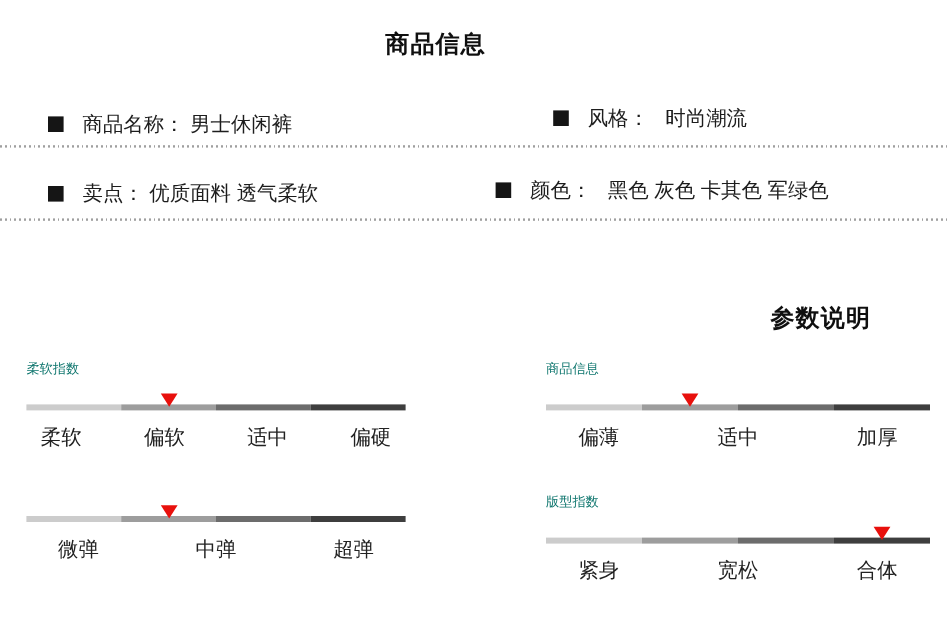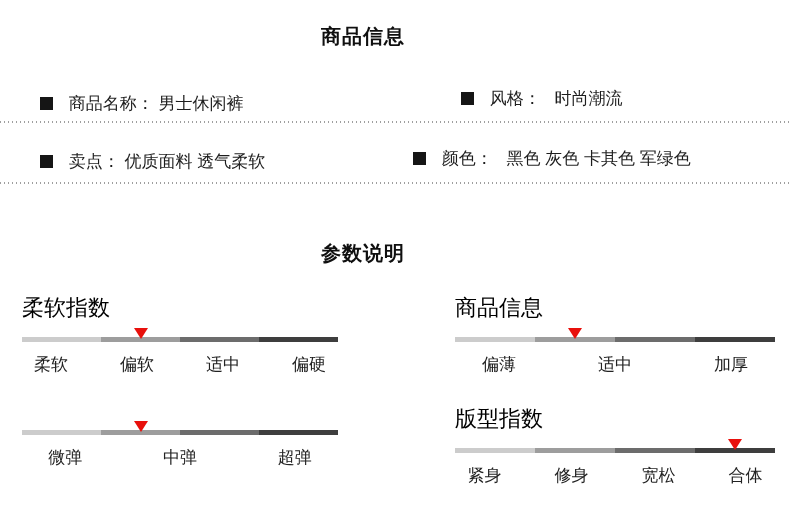--- a/index.html
+++ b/index.html
@@ -14,21 +14,21 @@
   .stage { position: absolute; inset: 0; width: 790px; height: 521px; }
 
   
   .sec-title {
     position: absolute; left: 0; width: 726px;
     text-align: center;
     font-size: 20px; font-weight: 700; color: #0f0f0f;
     letter-spacing: 1px;
   }
   .t-product { top: 23px; }
-  .t-params  { top: 240px; }
+  .t-params  { top: 252px; text-align: right; }
 
   
   .info-cell {
     position: absolute;
     font-size: 17px; color: #1d1d1d;
     white-space: nowrap;
   }
   .bullet {
     display: inline-block;
     width: 13px; height: 13px;
@@ -49,21 +49,21 @@
   .d2 { top: 182px; }
 
   
   .scale { position: absolute; }
   .s1 { left: 22px;  top: 299px; width: 316px; }
   .s2 { left: 455px; top: 299px; width: 320px; }
   .s3 { left: 22px;  top: 410px; width: 316px; }
   .s4 { left: 455px; top: 410px; width: 320px; }
 
   .scale-name {
-    font-size: 22px; line-height: 18px; color: #000000;
+    font-size: 11px; line-height: 18px; color: #0f766e;
   }
   .bar {
     margin-top: 20px;
     height: 5px;
     display: flex;
     position: relative;
   }
   .seg { flex: 1 1 25%; height: 5px; }
   .marker {
     position: absolute;
@@ -173,19 +173,18 @@
     <div class="scale-name">版型指数</div>
     <div class="bar">
       <i class="seg" style="background: rgb(204, 204, 204);"></i>
       <i class="seg" style="background: rgb(157, 157, 157);"></i>
       <i class="seg" style="background: rgb(108, 108, 108);"></i>
       <i class="seg" style="background: rgb(62, 62, 62);"></i>
       <span class="marker" style="left: 87.5%; border-top-color: rgb(232, 16, 12);"></span>
     </div>
     <div class="levels">
       <span>紧身</span>
-      <span>修身</span>
       <span>宽松</span>
       <span>合体</span>
     </div>
   </div>
 
 </div>
 
 </body></html>

